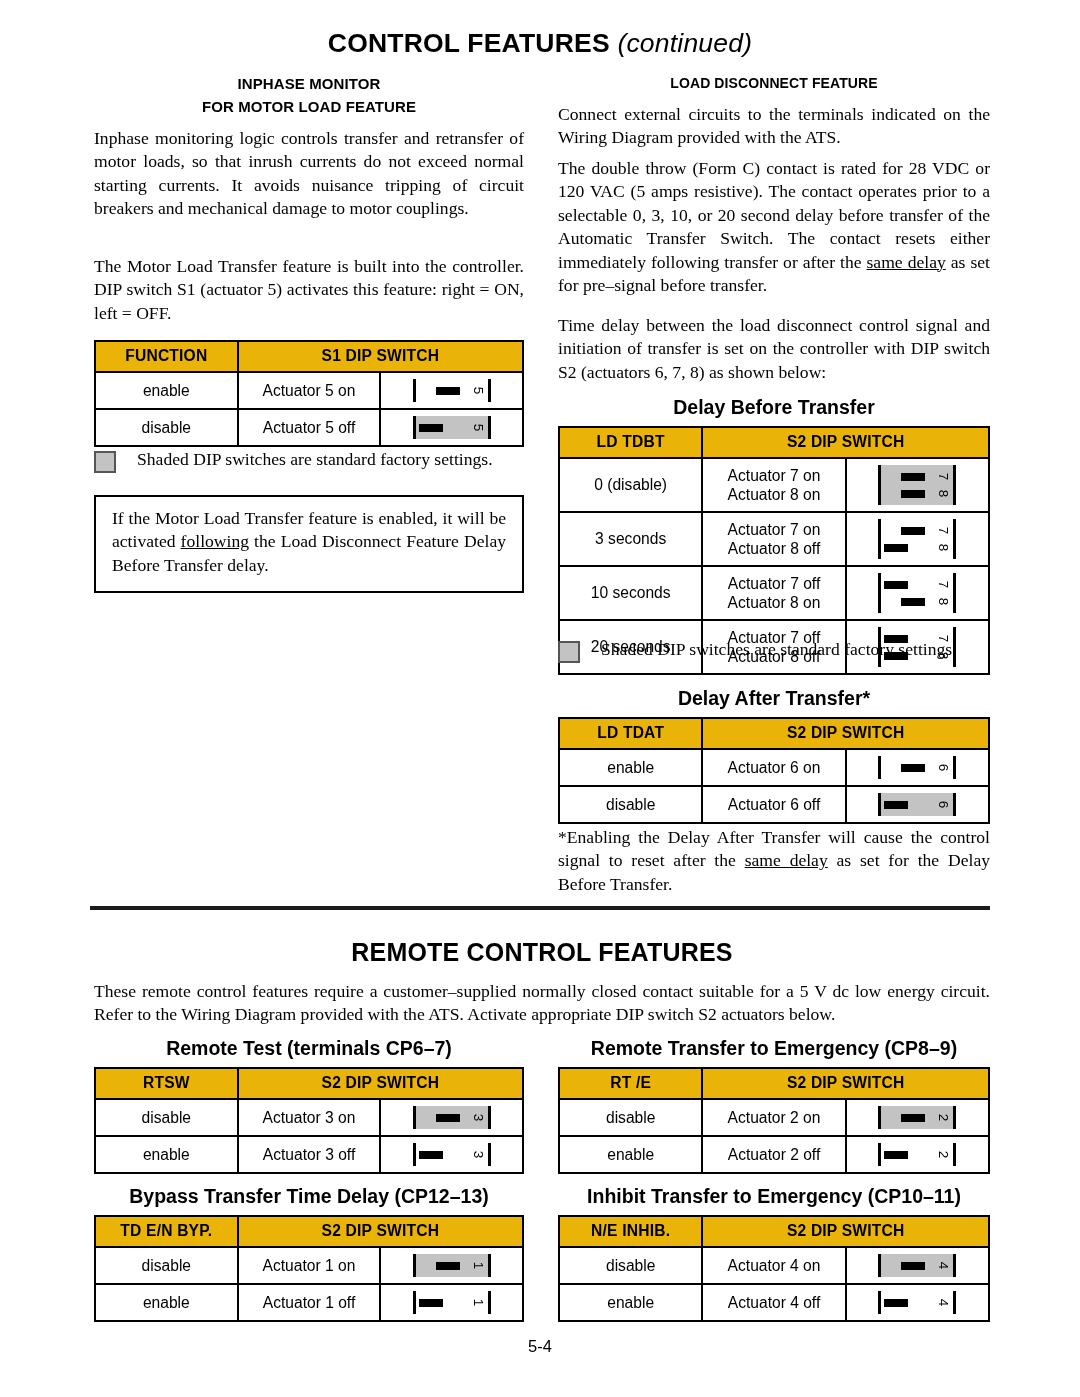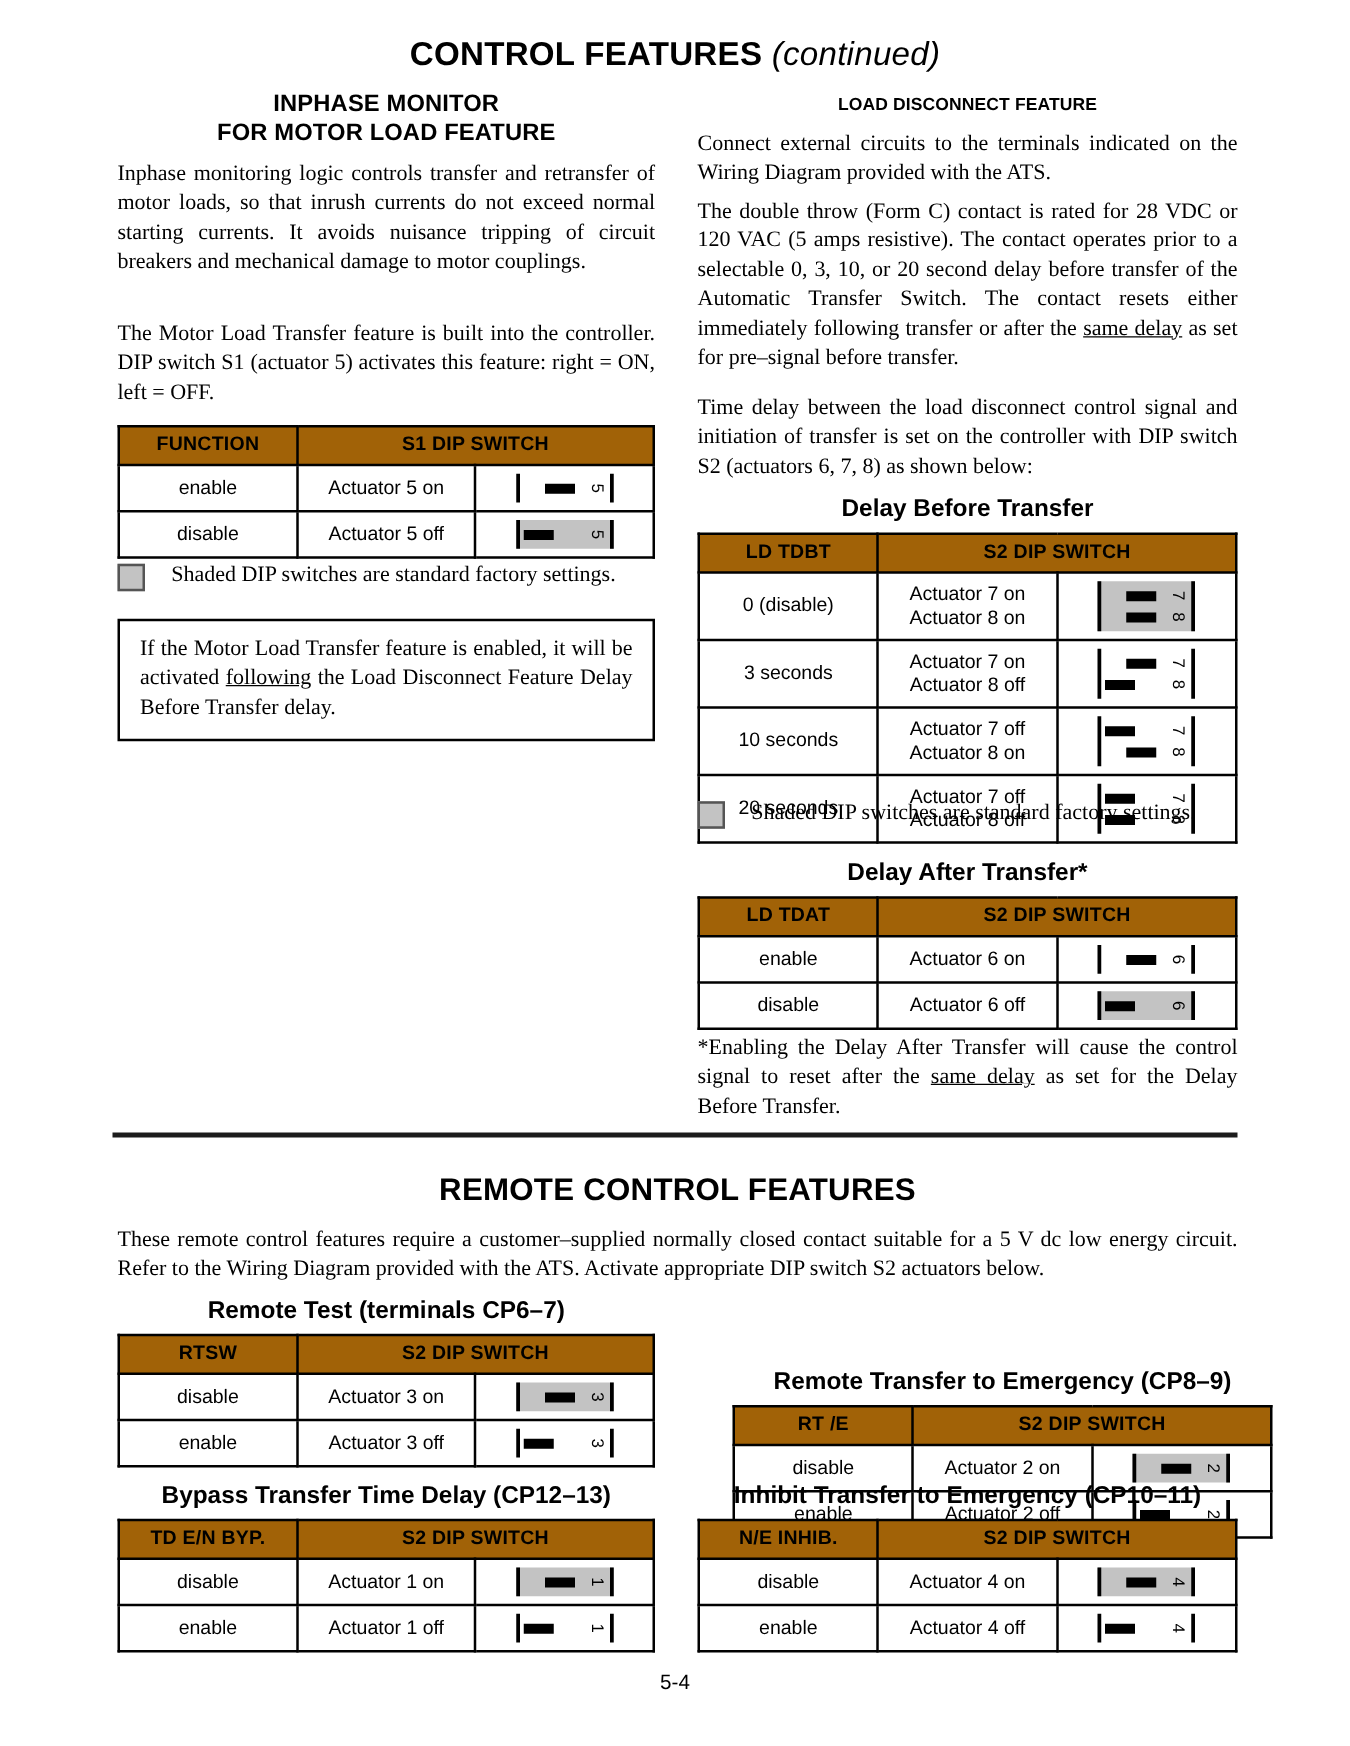--- a/index.html
+++ b/index.html
@@ -36,21 +36,21 @@
   .page-title i {
     font-family: "Liberation Sans", sans-serif;
     font-style: italic;
     font-weight: normal;
     font-size: 26.5px;
   }
 
   .col-head {
     font-family: "Liberation Sans", sans-serif;
     font-weight: bold;
-    font-size: 19px;
+    font-size: 15px;
     text-align: center;
     line-height: 23px;
     letter-spacing: .1px;
   }
   .sub-head {
     font-family: "Liberation Sans", sans-serif;
     font-weight: bold;
     font-size: 14px;
     text-align: center;
     letter-spacing: .1px;
@@ -86,21 +86,21 @@
     table-layout: fixed;
   }
   table.dip, table.dip td, table.dip th {
     border: 2px solid #000;
   }
   table.dip th {
     font-size: 15.6px;
     font-weight: bold;
     padding: 5px 2px 6px;
     text-align: center;
-    background: #a16207;
+    background: #eab308;
     letter-spacing: .2px;
   }
   table.dip td {
     font-size: 15.6px;
     font-weight: normal;
     padding: 6px 4px;
     text-align: center;
     vertical-align: middle;
     background: #ffffff;
   }
@@ -521,21 +521,21 @@
                     <div class="dipnum">3</div>
                   </div>
                 </div>
               </div>
             </td>
           </tr>
         </tbody>
     </table>
   </div>
 
-  <div class="colR" style="top:1094px;margin-left:28px;">
+  <div class="colR" style="top:1037px;">
     <div class="tbl-title">Remote Transfer to Emergency (CP8–9)</div>
     <table class="dip">
       <thead>
         <tr>
           <th>RT /E</th>
           <th colspan="2">S2 DIP SWITCH</th>
         </tr>
       </thead>
       <tbody>
           <tr>

